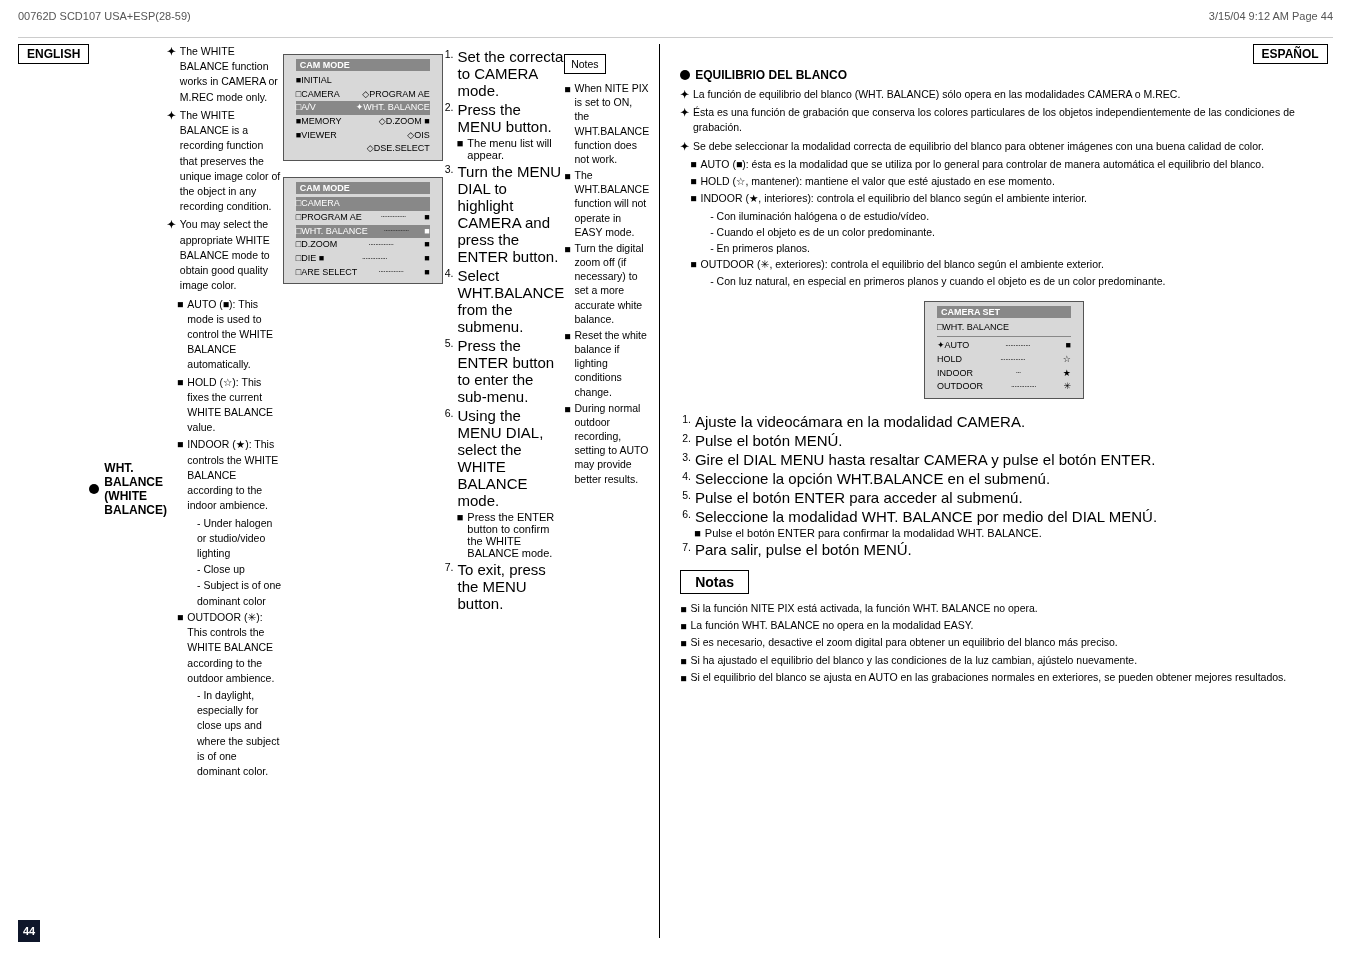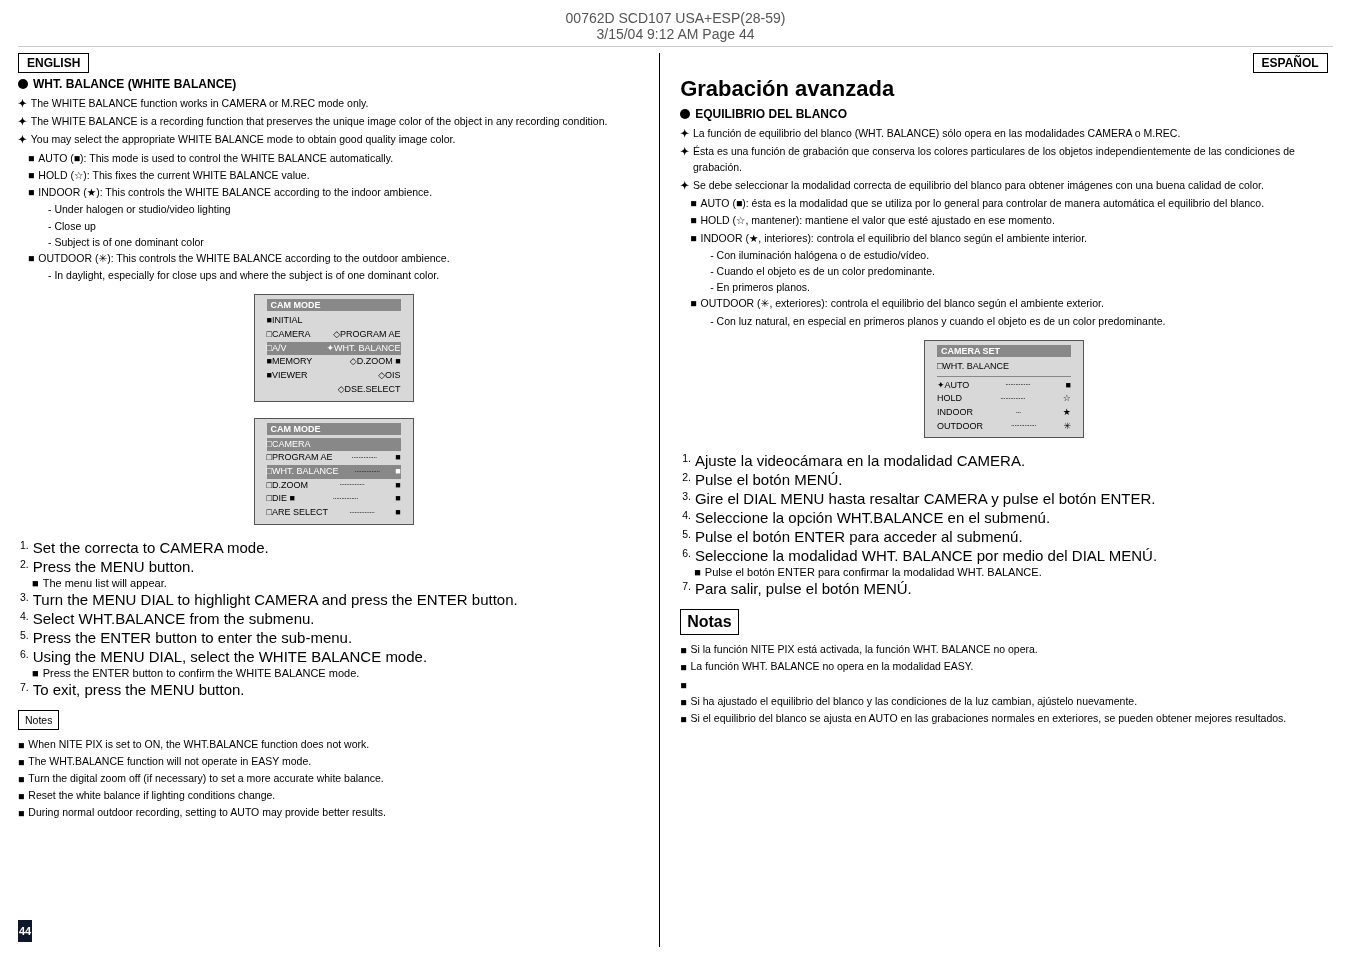--- a/index.html
+++ b/index.html
@@ -19,39 +19,38 @@
       background: #fff;
       padding: 10px 18px;
       position: relative;
     }
 
     
     .file-info-bar {
       display: flex;
       justify-content: space-between;
       align-items: center;
-      font-size: 14px;
+      font-size: 11px;
       color: #555;
       border-bottom: 1px solid #ccc;
-      padding-bottom: 4px;
+      padding-bottom: 15px;
       margin-bottom: 6px;
-      flex-direction: column;
     }
 
     
     .main-content {
       display: flex;
       gap: 10px;
       height: calc(100% - 40px);
     }
 
     .left-column {
       flex: 0 0 48%;
       display: flex;
-      flex-direction: column;
+      flex-direction: row;
     }
 
     .right-column {
       flex: 0 0 50%;
       display: flex;
       flex-direction: column;
     }
 
     
     .lang-header {
@@ -181,21 +180,21 @@
     .note-sq {
       flex-shrink: 0;
       margin-top: 1px;
     }
 
     
     .page-num {
       position: absolute;
       bottom: 12px;
       left: 18px;
-      width: 14px;
+      width: 22px;
       height: 22px;
       background: #0f172a;
       color: #fff;
       font-size: 11px;
       font-weight: bold;
       display: flex;
       align-items: center;
       justify-content: center;
     }
 
@@ -241,25 +240,25 @@
     .screenshots-col {
       display: flex;
       flex-direction: column;
       align-items: center;
       gap: 4px;
       margin: 4px 0;
     }
 
     .notas-box {
       border: 1px solid #000;
-      padding: 3px 6px;
+      padding: 3px 14px;
       margin-top: 5px;
       margin-bottom: 4px;
       font-weight: bold;
-      font-size: 16px;
+      font-size: 14px;
       display: inline-block;
     }
   </style>
 </head>
 <body>
 
 <div class="page-container">
 
   <div class="file-info-bar">
     <span>00762D SCD107 USA+ESP(28-59)</span>
@@ -449,21 +448,20 @@
     </div>
 
     <div style="width:1px; background:#000; flex-shrink:0;"></div>
 
     <div class="right-column" style="padding-left:10px;">
 
       <div style="text-align:right;">
         <span class="lang-header">ESPAÑOL</span>
       </div>
 
-      <div class="section-title-large">Grabación avanzada</div>
 
       <div class="bullet-heading">
         <div class="bullet-circle"></div>
         <span>EQUILIBRIO DEL BLANCO</span>
       </div>
 
       <div class="content-body">
 
         <div class="plus-item">
           <span class="plus-sym">✦</span>
@@ -573,20 +571,21 @@
           <div class="note-item">
             <span class="note-sq">■</span>
             <span>Si la función NITE PIX está activada, la función WHT. BALANCE no opera.</span>
           </div>
           <div class="note-item">
             <span class="note-sq">■</span>
             <span>La función WHT. BALANCE no opera en la modalidad EASY.</span>
           </div>
           <div class="note-item">
             <span class="note-sq">■</span>
+            <span>Si es necesario, desactive el zoom digital para obtener un equilibrio del blanco más preciso.</span>
           </div>
           <div class="note-item">
             <span class="note-sq">■</span>
             <span>Si ha ajustado el equilibrio del blanco y las condiciones de la luz cambian, ajústelo nuevamente.</span>
           </div>
           <div class="note-item">
             <span class="note-sq">■</span>
             <span>Si el equilibrio del blanco se ajusta en AUTO en las grabaciones normales en exteriores, se pueden obtener mejores resultados.</span>
           </div>
         </div>

